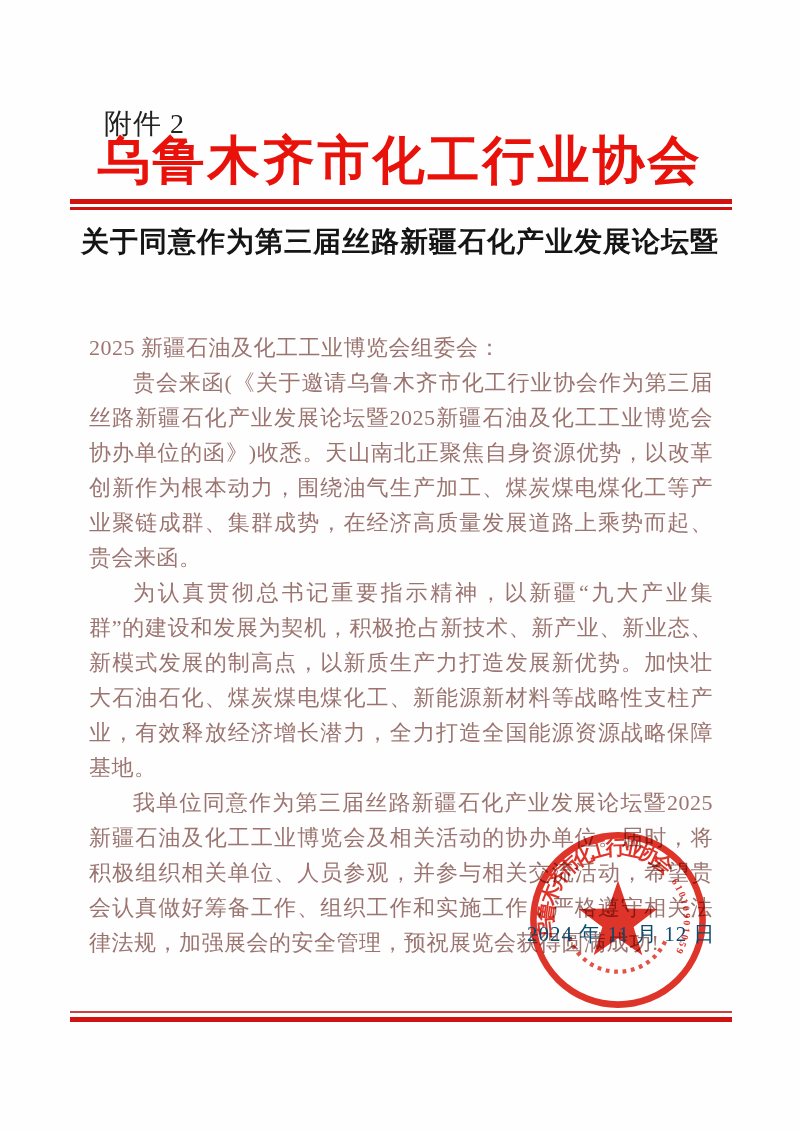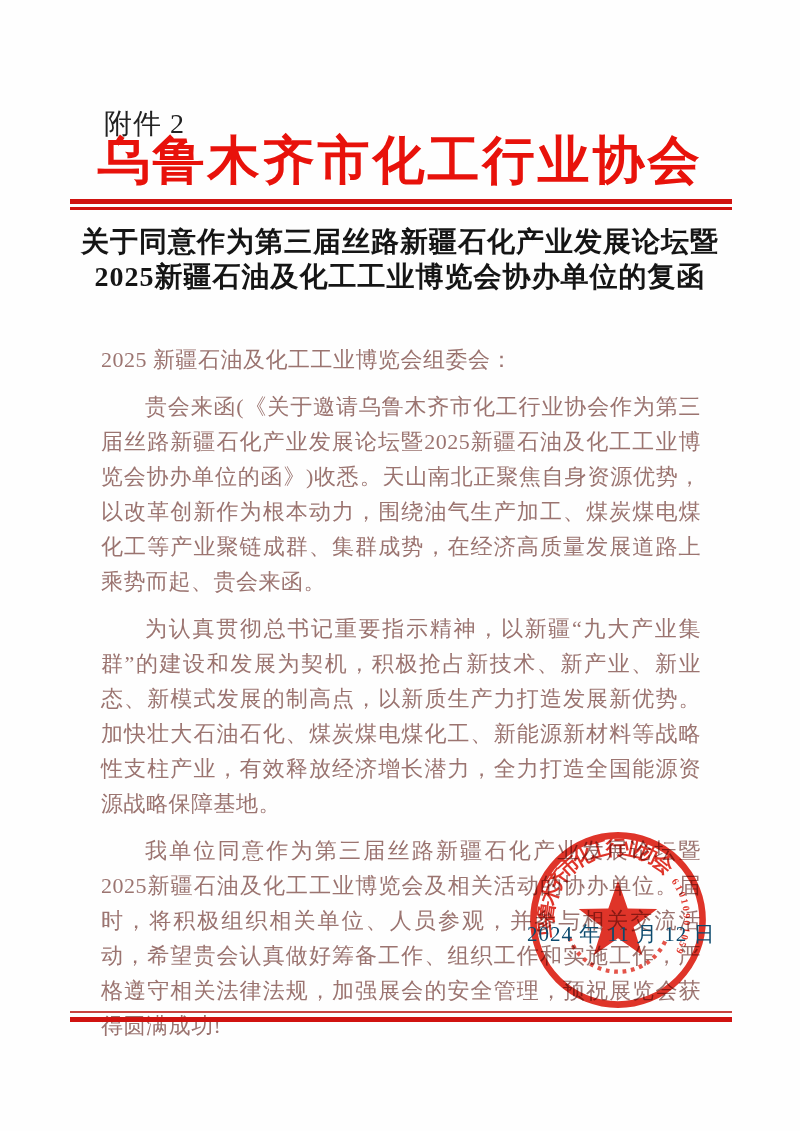--- a/index.html
+++ b/index.html
@@ -42,21 +42,21 @@
     color: #151515; letter-spacing: 1px;
   }
 
   .body-text {
     position: absolute; left: 89px; top: 330px; width: 624px;
     font-size: 22px; line-height: 35px;
     color: #9b7470;
     text-align: justify;
     letter-spacing: 0.5px;
   }
-  .body-text p { margin: 12px; text-indent: 2em; }
+  .body-text p { margin: 0; text-indent: 2em; }
   .body-text .salutation { text-indent: 0; }
 
   .date-line {
     position: absolute; top: 920px; left: 527px; width: 200px;
     font-size: 21px; color: #0c4a6e; letter-spacing: 1px;
     z-index: 3; white-space: nowrap;
   }
 
   .seal {
     position: absolute; left: 524px; top: 826px;
@@ -76,21 +76,20 @@
   <div class="org-name">乌鲁木齐市化工行业协会</div>
 
   <div class="rule rule-top">
     <div class="bar-thick"></div>
     <div class="bar-gap"></div>
     <div class="bar-thin"></div>
   </div>
 
   <div class="doc-title">
     <div>关于同意作为第三届丝路新疆石化产业发展论坛暨</div>
-    <div>2025新疆石油及化工工业博览会协办单位的复函</div>
   </div>
 
   <div class="body-text">
     <p class="salutation">2025 新疆石油及化工工业博览会组委会：</p>
     <p>贵会来函(《关于邀请乌鲁木齐市化工行业协会作为第三届丝路新疆石化产业发展论坛暨2025新疆石油及化工工业博览会协办单位的函》)收悉。天山南北正聚焦自身资源优势，以改革创新作为根本动力，围绕油气生产加工、煤炭煤电煤化工等产业聚链成群、集群成势，在经济高质量发展道路上乘势而起、贵会来函。</p>
     <p>为认真贯彻总书记重要指示精神，以新疆“九大产业集群”的建设和发展为契机，积极抢占新技术、新产业、新业态、新模式发展的制高点，以新质生产力打造发展新优势。加快壮大石油石化、煤炭煤电煤化工、新能源新材料等战略性支柱产业，有效释放经济增长潜力，全力打造全国能源资源战略保障基地。</p>
     <p>我单位同意作为第三届丝路新疆石化产业发展论坛暨2025新疆石油及化工工业博览会及相关活动的协办单位。届时，将积极组织相关单位、人员参观，并参与相关交流活动，希望贵会认真做好筹备工作、组织工作和实施工作，严格遵守相关法律法规，加强展会的安全管理，预祝展览会获得圆满成功!</p>
   </div>
 
   <div class="date-line">2024 年 11 月 12 日</div>

